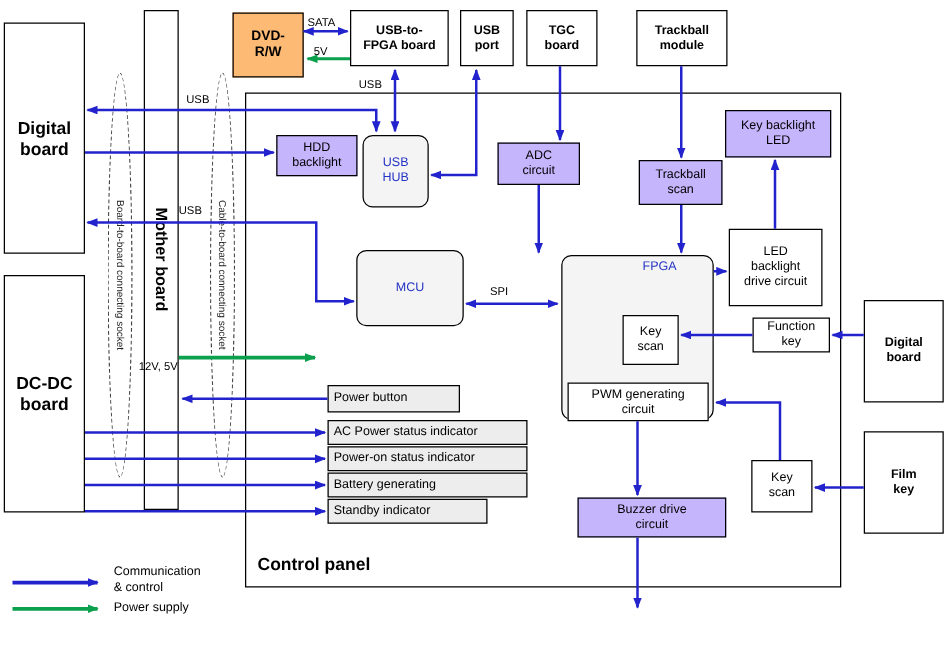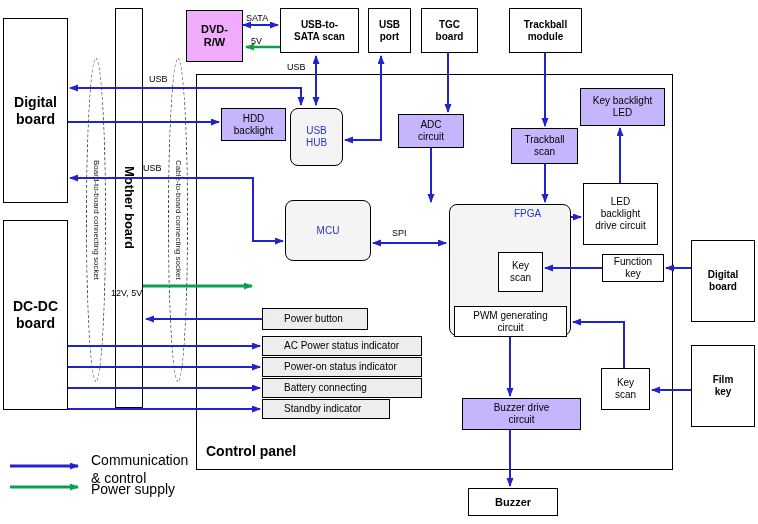--- a/index.html
+++ b/index.html
@@ -8,29 +8,29 @@
   .stage{position:relative;width:758px;height:524px;background:#fff;overflow:hidden}
   .box{position:absolute;border:1px solid #000;background:#fff;display:flex;align-items:center;justify-content:center;
        text-align:center;font-size:10px;line-height:1.18;white-space:pre-line;z-index:1}
   .bold{font-weight:bold}
   .big{font-size:14px}
   .md{font-size:11px}
   .gray{background:#c4b5fd}
   .lightgray{background:#ededed}
   .round{border-radius:8px;background:#f4f4f4}
   .bluetext{color:#2433c4}
-  .cyan{background:#f0abfc}
-  .leftalign{justify-content:flex-start;text-align:left;padding-left:21px}
+  .cyan{background:#fdba74}
+  .leftalign{justify-content:flex-start;text-align:left;padding-left:4px}
   .frame{position:absolute;border:1px solid #000;background:transparent;z-index:0}
   .ellipse{position:absolute;border:1px dashed #444;border-radius:50%;display:flex;align-items:center;justify-content:center;z-index:1}
   .vtxt{writing-mode:vertical-rl;text-orientation:mixed;white-space:pre-line}
   .socket-txt{font-size:8px;color:#222;letter-spacing:0}
   .mb-txt{font-size:13px;font-weight:bold}
   .lbl{position:absolute;font-size:9px;z-index:6;white-space:pre-line;line-height:1.2}
-  .legend-txt{position:absolute;font-size:14px;z-index:6;white-space:pre-line;line-height:1.25}
+  .legend-txt{position:absolute;font-size:10px;z-index:6;white-space:pre-line;line-height:1.25}
   .title{position:absolute;font-weight:bold;font-size:14px;z-index:2}
   .fpga-lbl{position:absolute;font-size:10px;z-index:2}
   .wires{position:absolute;left:0;top:0;z-index:5;pointer-events:none}
 </style>
 </head>
 <body>
 
 <div class="stage">
 
   <div class="frame" style="left:196px;top:74px;width:477px;height:396px"></div>
@@ -48,21 +48,21 @@
   <div class="ellipse" style="left:86px;top:58px;width:20px;height:324px">
     <span class="vtxt socket-txt">Board-to-board connecting socket</span>
   </div>
   <div class="ellipse" style="left:168px;top:58px;width:20px;height:324px">
     <span class="vtxt socket-txt">Cable-to-board connecting socket</span>
   </div>
 
   <div class="box bold md cyan" style="left:186px;top:10px;width:57px;height:52px">DVD-
 R/W</div>
   <div class="box bold" style="left:280px;top:8px;width:79px;height:45px">USB-to-
-SATA scan</div>
+FPGA board</div>
   <div class="box bold" style="left:368px;top:8px;width:43px;height:45px">USB
 port</div>
   <div class="box bold" style="left:421px;top:8px;width:57px;height:45px">TGC
 board</div>
   <div class="box bold" style="left:509px;top:8px;width:73px;height:45px">Trackball
 module</div>
 
   <div class="box gray" style="left:221px;top:108px;width:65px;height:33px">HDD
 backlight</div>
   <div class="box round bluetext" style="left:290px;top:108px;width:53px;height:58px">USB
@@ -87,32 +87,31 @@
 circuit</div>
 
   <div class="box" style="left:602px;top:254px;width:62px;height:28px">Function
 key</div>
   <div class="box" style="left:601px;top:368px;width:49px;height:42px">Key
 scan</div>
 
   <div class="box lightgray leftalign" style="left:262px;top:308px;width:106px;height:22px">Power button</div>
   <div class="box lightgray leftalign" style="left:262px;top:336px;width:160px;height:20px">AC Power status indicator</div>
   <div class="box lightgray leftalign" style="left:262px;top:357px;width:160px;height:20px">Power-on status indicator</div>
-  <div class="box lightgray leftalign" style="left:262px;top:378px;width:160px;height:20px">Battery connecting</div>
+  <div class="box lightgray leftalign" style="left:262px;top:378px;width:160px;height:20px">Battery generating</div>
   <div class="box lightgray leftalign" style="left:262px;top:399px;width:128px;height:20px">Standby indicator</div>
 
   <div class="box gray" style="left:462px;top:398px;width:119px;height:32px">Buzzer drive
 circuit</div>
 
   <div class="box bold" style="left:691px;top:240px;width:64px;height:82px">Digital
 board</div>
   <div class="box bold" style="left:691px;top:345px;width:64px;height:82px">Film
 key</div>
 
-  <div class="box bold md" style="left:468px;top:488px;width:90px;height:28px">Buzzer</div>
 
   <div class="lbl" style="left:246px;top:13px">SATA</div>
   <div class="lbl" style="left:251px;top:36px">5V</div>
   <div class="lbl" style="left:287px;top:62px">USB</div>
   <div class="lbl" style="left:149px;top:74px">USB</div>
   <div class="lbl" style="left:143px;top:163px">USB</div>
   <div class="lbl" style="left:392px;top:228px">SPI</div>
   <div class="lbl" style="left:111px;top:288px">12V, 5V</div>
 
   <div class="legend-txt" style="left:91px;top:452px">Communication

